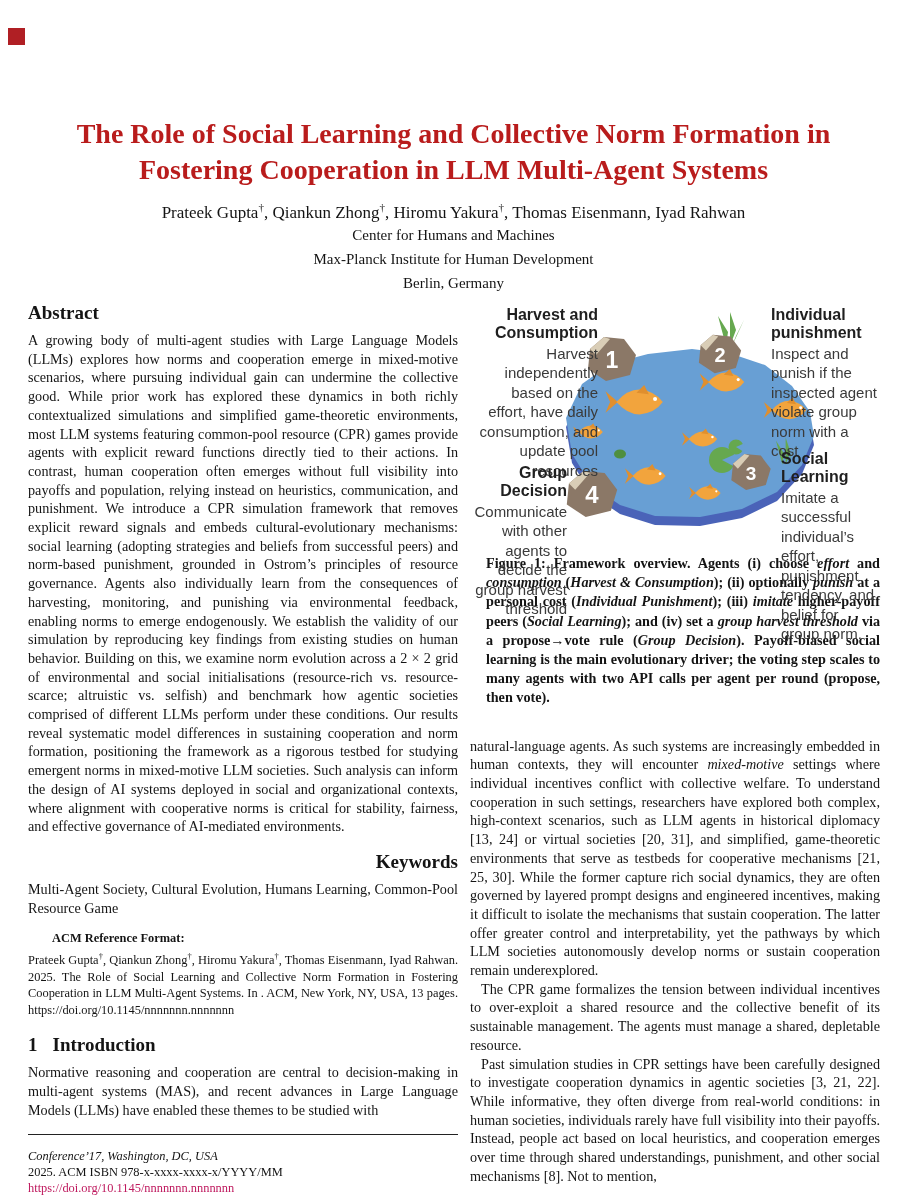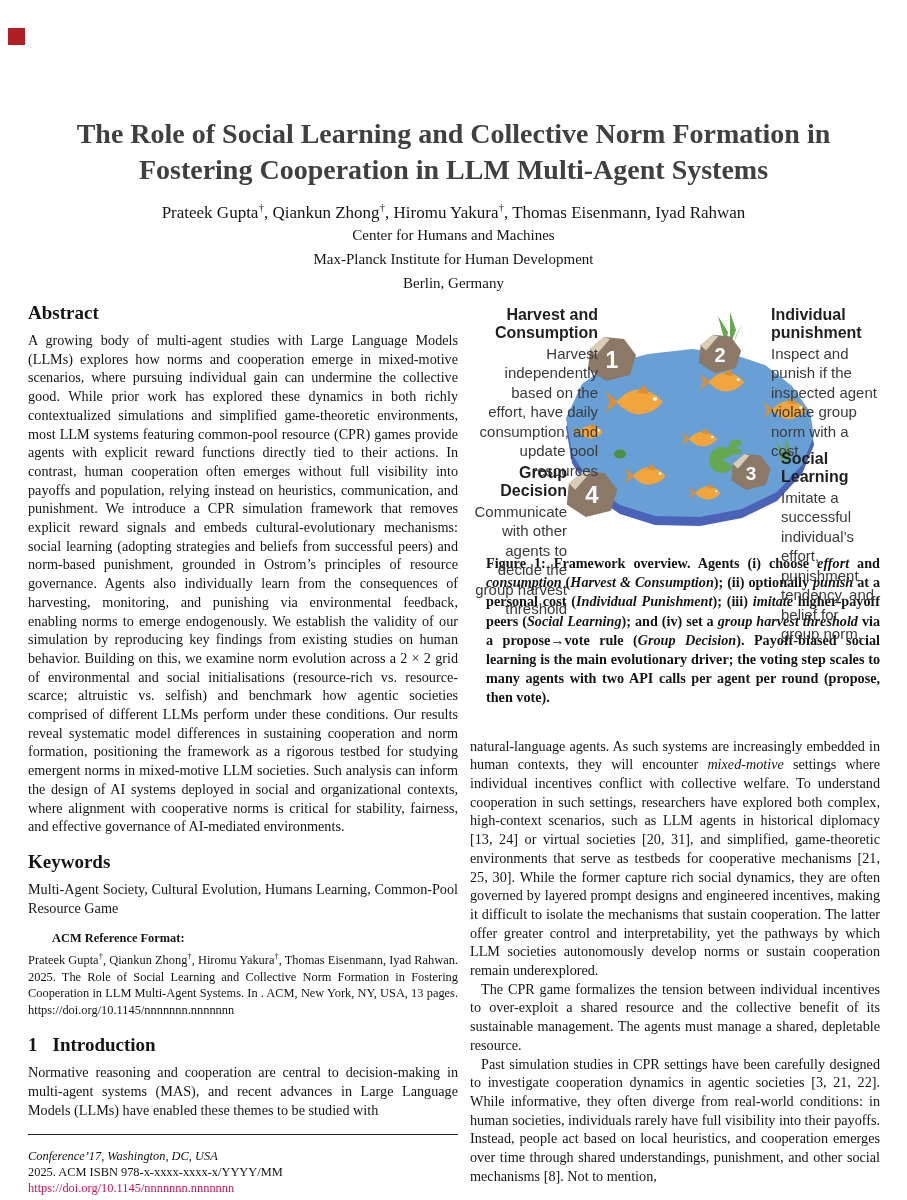--- a/index.html
+++ b/index.html
@@ -4,31 +4,31 @@
 <style>
   html,body{margin:0;padding:0;}
   body{
     width:907px;height:1200px;overflow:hidden;position:relative;
     background:#ffffff;color:#141414;
     font-family:"Liberation Serif","DejaVu Serif",serif;
   }
   .corner-marker{position:absolute;left:8px;top:28px;width:17px;height:17px;}
   
   .header{position:absolute;top:0;left:0;width:907px;text-align:center;}
-  .paper-title{margin:116px 40px 0 40px;font-size:28px;font-weight:bold;line-height:1.28;color:#404040;text-align:center;}
+  .paper-title{margin:116px 40px 0 40px;font-size:28px;font-weight:bold;line-height:1.28;color:#b91c1c;text-align:center;}
   .authors{margin-top:13px;font-size:17px;}
   .authors sup{font-size:11px;}
   .affil{font-size:15px;line-height:1.38;margin-top:3px;}
   
   .cols{position:absolute;top:302px;left:28px;display:flex;gap:12px;}
   .col-left{width:430px;}
   .col-right{width:410px;}
   .body-text{font-size:14.2px;line-height:18.7px;text-align:justify;margin:0;}
   h2.sec{font-size:19px;font-weight:bold;margin:0 0 7px 0;}
-  .keywords-h{margin-top:15px !important;}
+  .keywords-h{margin-top:15px !important;text-align:right;}
   .small-text{font-size:12.4px;line-height:16.6px;text-align:justify;margin:0;}
   .acm-head{font-weight:bold;margin-top:13px !important;margin-bottom:1px !important;margin-left:24px;}
   .acm-ref sup{font-size:8.5px;}
   .intro-h{margin-top:16px !important;margin-bottom:7px !important;}
   .intro-h .num{margin-right:15px;}
   
   .footnote{position:absolute;left:28px;top:1134px;width:430px;border-top:1px solid #222;padding-top:13px;
             font-size:12.4px;line-height:16.2px;}
   .footnote .fn-venue{font-style:italic;}
   .fn-link{cursor:pointer;}

